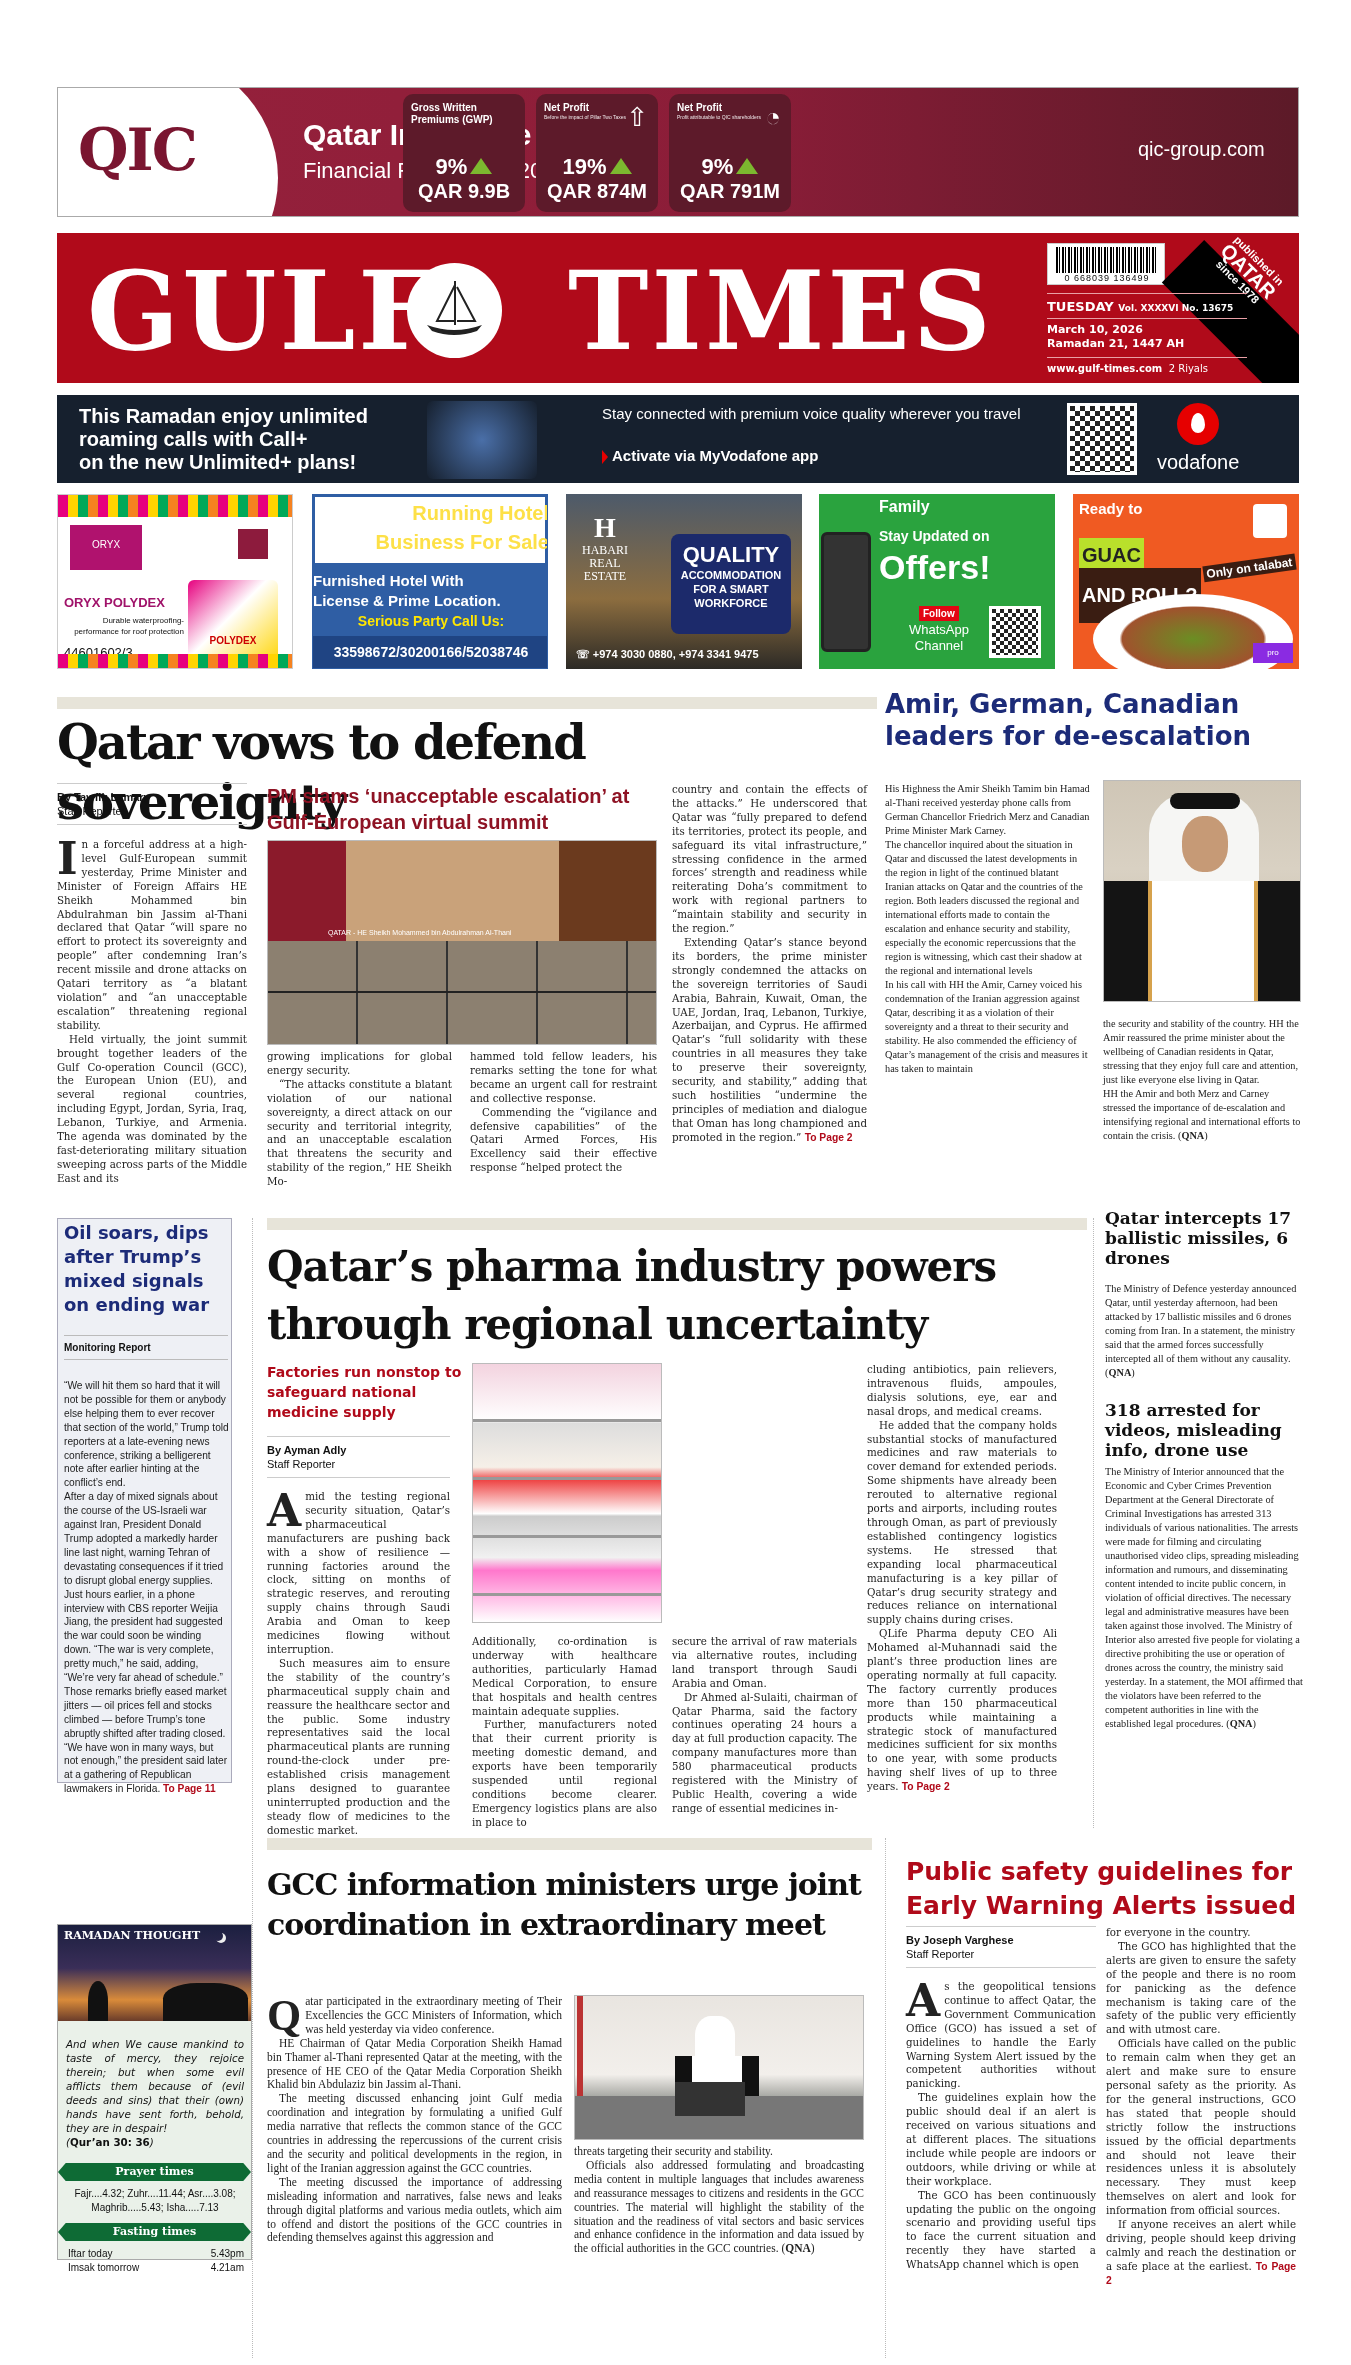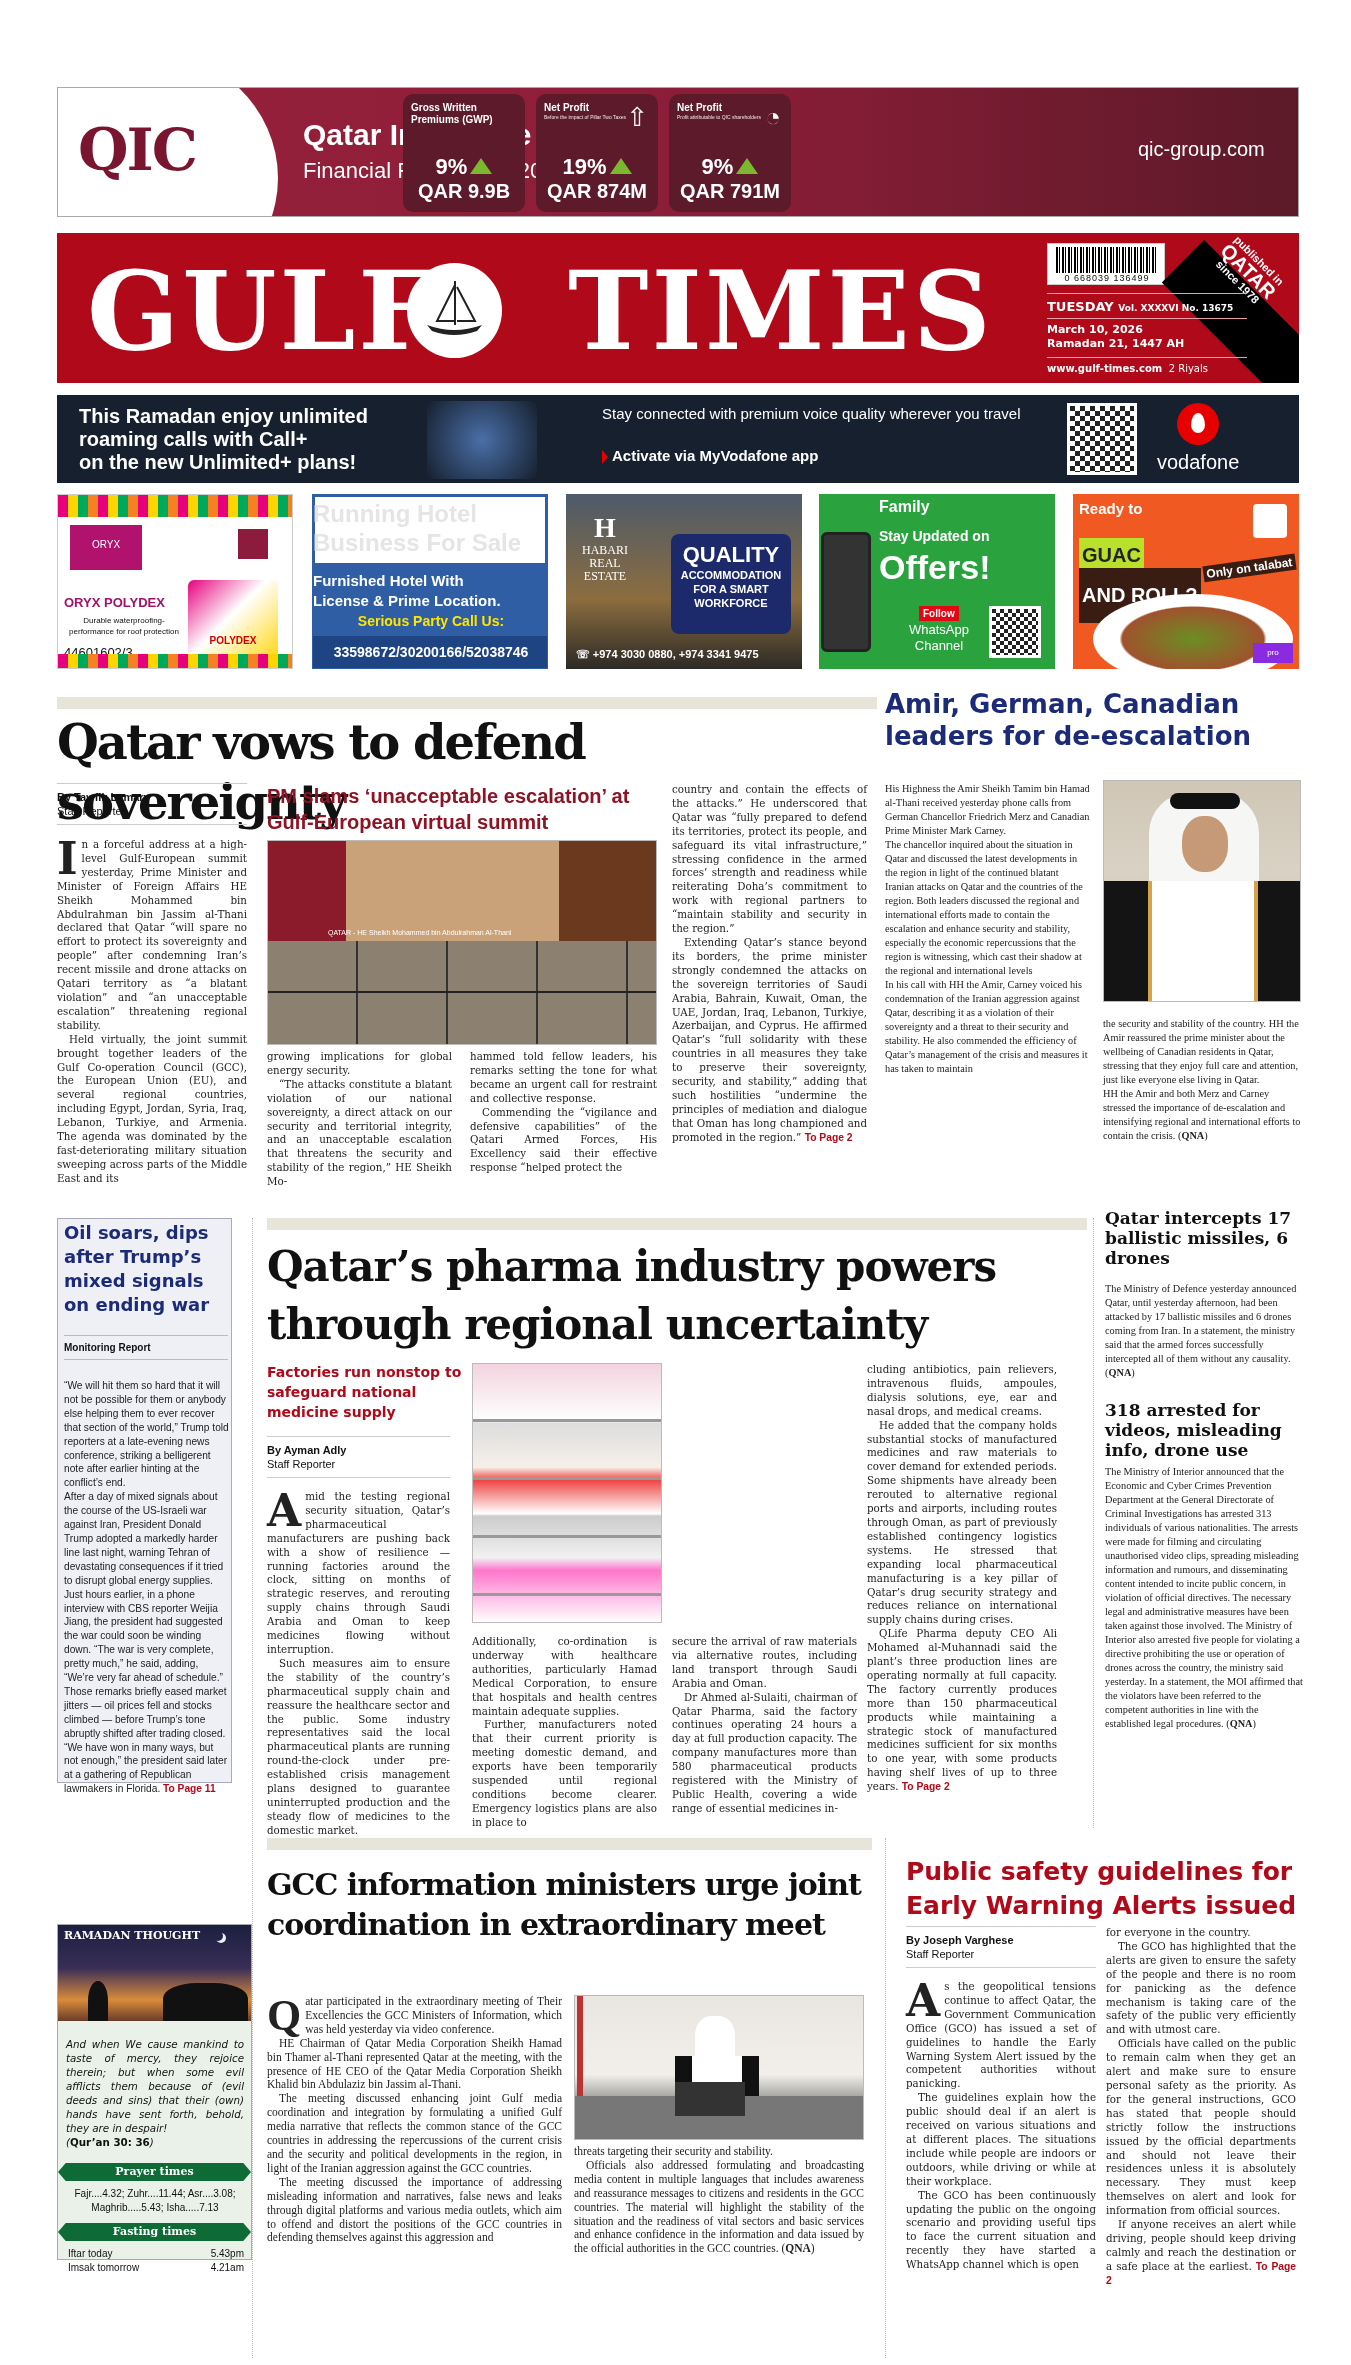--- a/index.html
+++ b/index.html
@@ -55,27 +55,27 @@
 #voda .vname{position:absolute;left:1100px;top:56px;color:#fff;font-family:"Liberation Sans",sans-serif;font-size:20px}
 
 
 .ad{position:absolute;top:494px;height:175px;overflow:hidden}
 #ad1{left:57px;width:236px;background:#fff;border:1px solid #ccc}
 #ad1 .top,#ad1 .bot{position:absolute;left:0;width:100%;height:22px;background:repeating-linear-gradient(90deg,#e6007e 0 10px,#ffd400 10px 20px,#00a859 20px 30px,#f58220 30px 40px)}
 #ad1 .top{top:0}#ad1 .bot{bottom:0;height:14px}
 #ad1 .brand{position:absolute;left:12px;top:30px;width:72px;height:45px;background:#b0126e;color:#fff;font-size:10px;text-align:center;padding-top:14px;font-family:"Liberation Sans",sans-serif}
 #ad1 .flag{position:absolute;left:180px;top:34px;width:30px;height:30px;background:#8d1b3d}
 #ad1 .title{position:absolute;left:6px;top:100px;font-family:"Liberation Sans",sans-serif;font-weight:bold;color:#a0136a;font-size:13px}
-#ad1 .desc{position:absolute;left:6px;top:120px;width:120px;font-family:"Liberation Sans",sans-serif;font-size:8px;line-height:11px;text-align:center}
+#ad1 .desc{position:absolute;left:6px;top:120px;width:120px;font-family:"Liberation Sans",sans-serif;font-size:8px;line-height:11px;text-align:right}
 #ad1 .bucket{position:absolute;left:130px;top:85px;width:90px;height:85px;background:linear-gradient(135deg,#e6007e,#fff 45%,#ffd400);border-radius:6px}
 #ad1 .bucket span{position:absolute;left:0;top:55px;width:100%;text-align:center;font-family:"Liberation Sans",sans-serif;font-size:10px;color:#c00;font-weight:bold}
 #ad1 .phone{position:absolute;left:6px;top:150px;font-family:"Liberation Sans",sans-serif;font-size:13px}
 #ad2{left:312px;width:236px;background:#2f5ea4;border:1px solid #2f5ea4}
 #ad2 .w{position:absolute;left:2px;top:2px;width:230px;height:66px;background:#fff}
-#ad2 .h{position:absolute;left:0;top:4px;width:236px;text-align:left;color:#e5e5e5;font-family:"Liberation Sans",sans-serif;font-weight:bold;font-size:24px;line-height:29px}
+#ad2 .h{position:absolute;left:0;top:4px;width:236px;text-align:right;color:#fde047;font-family:"Liberation Sans",sans-serif;font-weight:bold;font-size:20px;line-height:29px}
 #ad2 .m{position:absolute;left:0;top:76px;width:236px;color:#fff;font-family:"Liberation Sans",sans-serif;font-weight:bold;font-size:15px;line-height:20px}
 #ad2 .c{position:absolute;left:0;top:118px;width:236px;text-align:center;color:#ffe600;font-family:"Liberation Sans",sans-serif;font-weight:bold;font-size:14px}
 #ad2 .p{position:absolute;left:0;bottom:0;width:236px;height:32px;line-height:32px;background:#1f4483;text-align:center;color:#fff;font-family:"Liberation Sans",sans-serif;font-weight:bold;font-size:14px}
 #ad3{left:566px;width:236px;background:linear-gradient(180deg,#4d5a6a,#8c6d3f 60%,#2c2a26)}
 #ad3 .logo{position:absolute;left:14px;top:18px;color:#fff;font-family:"Liberation Serif",serif;font-size:12px;text-align:center;width:50px;line-height:13px}
 #ad3 .logo b{font-size:28px;display:block;line-height:32px}
 #ad3 .box{position:absolute;left:105px;top:40px;width:120px;height:100px;background:#1c2a6b;border-radius:8px;color:#fff;text-align:center;font-family:"Liberation Sans",sans-serif;font-weight:bold;padding-top:8px}
 #ad3 .box .q{font-size:22px;display:block}
 #ad3 .box .r{font-size:11px;display:block;line-height:14px}
 #ad3 .ph{position:absolute;left:10px;bottom:8px;color:#fff;font-family:"Liberation Sans",sans-serif;font-weight:bold;font-size:11px}

